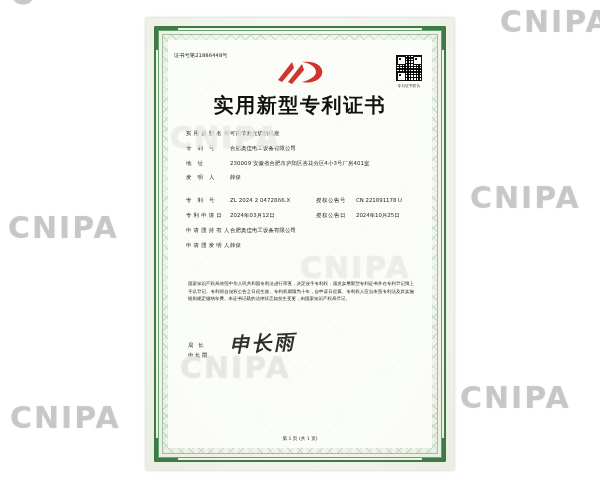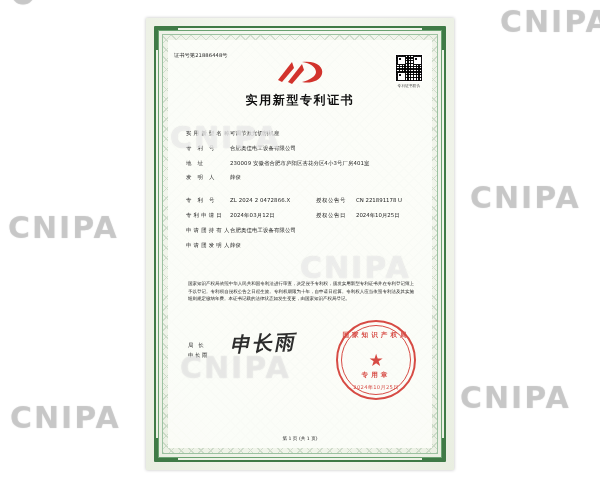--- a/index.html
+++ b/index.html
@@ -179,21 +179,21 @@
     letter-spacing: 0.2px;
   }
 
   .title {
     position: absolute;
     left: 0;
     right: 0;
     top: 48px;
     text-align: center;
     font-family: "DejaVu Serif", serif;
-    font-size: 12px;
+    font-size: 20px;
     font-weight: bold;
     letter-spacing: 1.6px;
     color: #111;
   }
 
   .fields {
     position: absolute;
     left: 14px;
     right: 10px;
     top: 86px;
@@ -453,27 +453,20 @@
 
       <div class="note">国家知识产权局依照中华人民共和国专利法进行审查，决定授予专利权，颁发实用新型专利证书并在专利登记簿上予以登记。专利权自授权公告之日起生效。专利权期限为十年，自申请日起算。专利权人应当依照专利法及其实施细则规定缴纳年费。本证书记载的法律状态如发生变更，由国家知识产权局登记。</div>
 
       <div class="sign-block">
         <div>局 长</div>
         <div>申长雨</div>
       </div>
 
       <div class="handwriting">申长雨</div>
 
-      <div class="seal">
-        <div class="ring"></div>
-        <div class="arc">国家知识产权局</div>
-        <div class="star">★</div>
-        <div class="arc2">专用章</div>
-        <div class="date">2024年10月25日</div>
-      </div>
 
       <div class="page-no">第 1 页 (共 1 页)</div>
 
     </div>
   </div>
 
   <div class="wm gray r1">CNIPA</div>
   <div class="wm gray r2">CNIPA</div>
   <div class="wm gray r3">CNIPA</div>
   <div class="wm gray r4">CNIPA</div>

